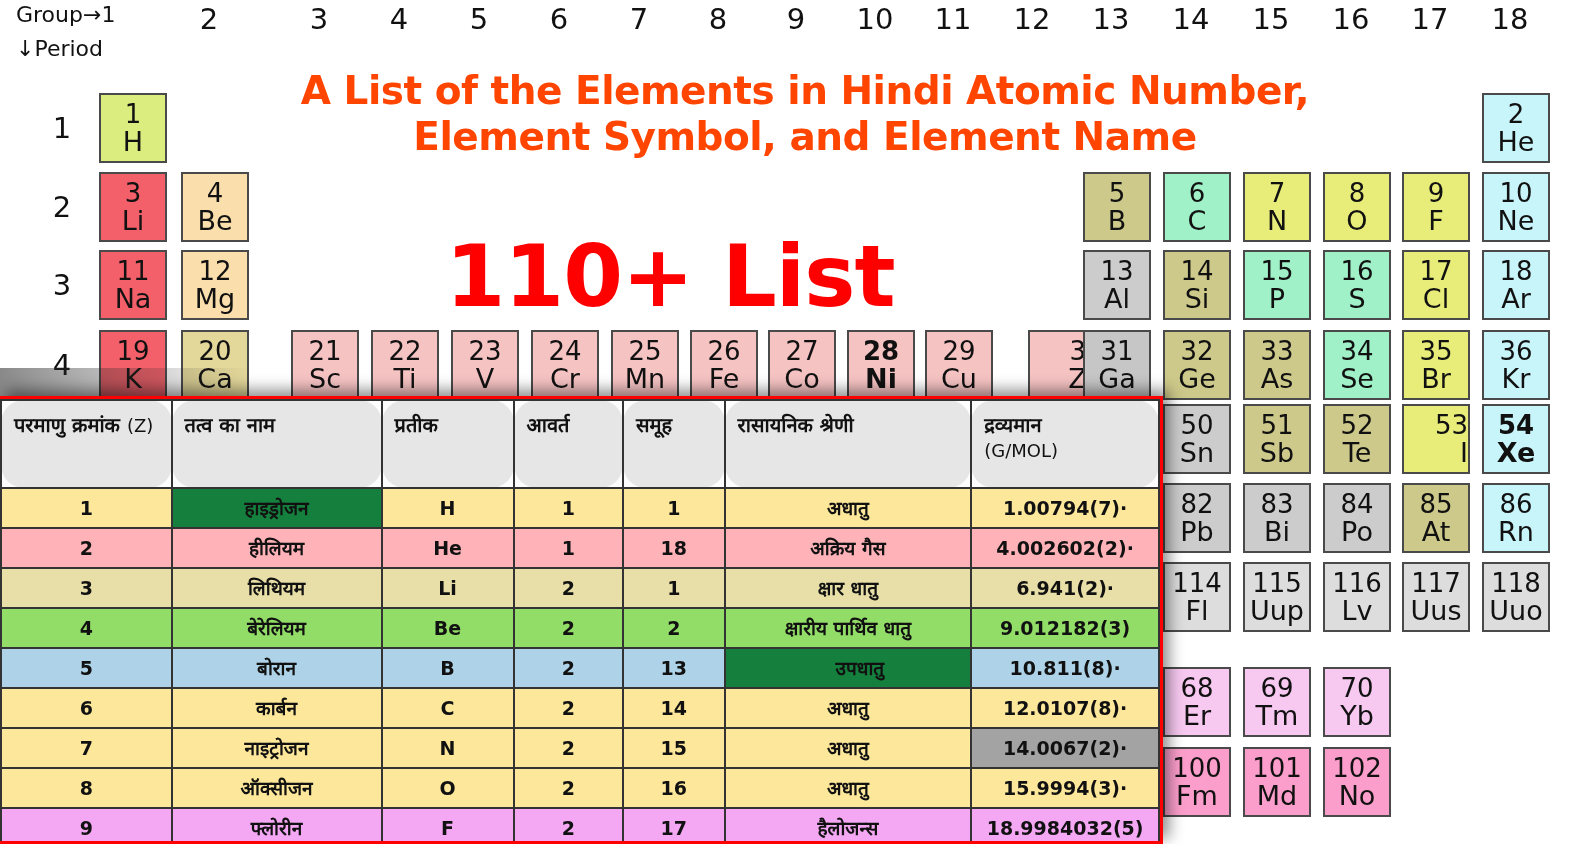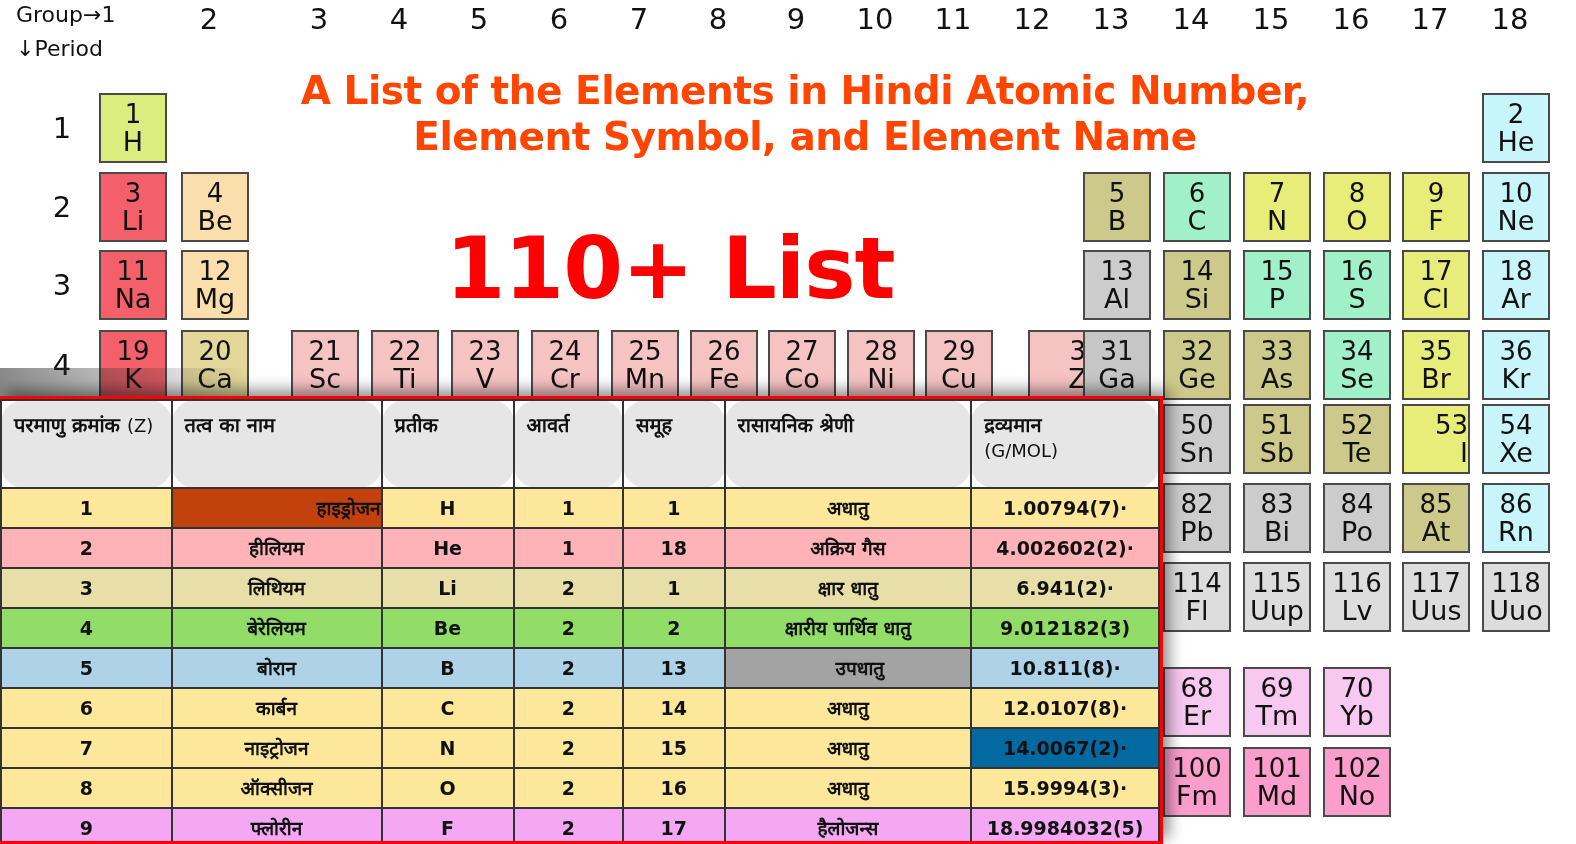--- a/index.html
+++ b/index.html
@@ -91,21 +91,21 @@
   
   #main-title {
     position:absolute; left:180px; top:68px; width:1250px;
     text-align:center;
     font-size:39px; font-weight:bold; line-height:1.18;
     color:#ff4500;
     font-family:"DejaVu Sans", sans-serif;
     letter-spacing:-0.5px;
   }
   #big-badge {
-    position:absolute; left:330px; top:218px; width:680px;
+    position:absolute; left:330px; top:226px; width:680px;
     text-align:center;
     font-size:86px; font-weight:bold;
     color:#ff0000;
     font-family:"DejaVu Sans", sans-serif;
     letter-spacing:-1px;
   }
 
   
   #left-fade {
     position:absolute; left:0; top:368px; width:250px; height:30px;
@@ -248,21 +248,21 @@
         <div class="sym">Mn</div>
       </div>
       <div class="cell" style="left: 690px; top: 330px; background: rgb(246, 195, 195);">
         <div class="num">26</div>
         <div class="sym">Fe</div>
       </div>
       <div class="cell" style="left: 768px; top: 330px; background: rgb(246, 195, 195);">
         <div class="num">27</div>
         <div class="sym">Co</div>
       </div>
-      <div class="cell" style="left: 847px; top: 330px; background: rgb(246, 195, 195);">
+      <div class="cell" style="left: 847px; top: 330px; background: rgb(246, 195, 195); font-weight: bold;">
         <div class="num">28</div>
         <div class="sym">Ni</div>
       </div>
       <div class="cell" style="left: 925px; top: 330px; background: rgb(246, 195, 195);">
         <div class="num">29</div>
         <div class="sym">Cu</div>
       </div>
       <div class="cell" style="left: 1028px; top: 330px; background: rgb(246, 195, 195); padding-left: 48px;">
         <div class="num">30</div>
         <div class="sym">Zn</div>
@@ -300,21 +300,21 @@
         <div class="sym">Sb</div>
       </div>
       <div class="cell" style="left: 1323px; top: 404px; background: rgb(205, 201, 138);">
         <div class="num">52</div>
         <div class="sym">Te</div>
       </div>
       <div class="cell" style="left: 1402px; top: 404px; background: rgb(232, 237, 122); align-items: flex-end;">
         <div class="num">53</div>
         <div class="sym">I</div>
       </div>
-      <div class="cell" style="left: 1482px; top: 404px; background: rgb(200, 245, 250);">
+      <div class="cell" style="left: 1482px; top: 404px; background: rgb(200, 245, 250); font-weight: bold;">
         <div class="num">54</div>
         <div class="sym">Xe</div>
       </div>
       <div class="cell" style="left: 1163px; top: 483px; background: rgb(204, 204, 204);">
         <div class="num">82</div>
         <div class="sym">Pb</div>
       </div>
       <div class="cell" style="left: 1243px; top: 483px; background: rgb(204, 204, 204);">
         <div class="num">83</div>
         <div class="sym">Bi</div>
@@ -402,21 +402,21 @@
         <th class="col-cat">रासायनिक श्रेणी</th>
         <th class="col-mass">
           <span>द्रव्यमान</span><br>
           <span class="unit">(G/MOL)</span>
         </th>
       </tr>
     </thead>
     <tbody id="ov-body">
         <tr>
           <td style="background: rgb(252, 231, 154);">1</td>
-          <td style="background: #c2410c; text-align: right;">हाइड्रोजन</td>
+          <td style="background: #15803d;">हाइड्रोजन</td>
           <td style="background: rgb(252, 231, 154);">H</td>
           <td style="background: rgb(252, 231, 154);">1</td>
           <td style="background: rgb(252, 231, 154);">1</td>
           <td style="background: rgb(252, 231, 154);">अधातु</td>
           <td style="background: rgb(252, 231, 154);">1.00794(7)·</td>
         </tr>
         <tr>
           <td style="background: rgb(255, 179, 184);">2</td>
           <td style="background: rgb(255, 179, 184);">हीलियम</td>
           <td style="background: rgb(255, 179, 184);">He</td>
@@ -442,40 +442,40 @@
           <td style="background: rgb(146, 221, 103);">2</td>
           <td style="background: rgb(146, 221, 103);">क्षारीय पार्थिव धातु</td>
           <td style="background: rgb(146, 221, 103);">9.012182(3)</td>
         </tr>
         <tr>
           <td style="background: rgb(174, 211, 232);">5</td>
           <td style="background: rgb(174, 211, 232);">बोरान</td>
           <td style="background: rgb(174, 211, 232);">B</td>
           <td style="background: rgb(174, 211, 232);">2</td>
           <td style="background: rgb(174, 211, 232);">13</td>
-          <td style="background: #a3a3a3; padding-left: 24px;">उपधातु</td>
+          <td style="background: #15803d; padding-left: 24px;">उपधातु</td>
           <td style="background: rgb(174, 211, 232);">10.811(8)·</td>
         </tr>
         <tr>
           <td style="background: rgb(252, 231, 154);">6</td>
           <td style="background: rgb(252, 231, 154);">कार्बन</td>
           <td style="background: rgb(252, 231, 154);">C</td>
           <td style="background: rgb(252, 231, 154);">2</td>
           <td style="background: rgb(252, 231, 154);">14</td>
           <td style="background: rgb(252, 231, 154);">अधातु</td>
           <td style="background: rgb(252, 231, 154);">12.0107(8)·</td>
         </tr>
         <tr>
           <td style="background: rgb(252, 231, 154);">7</td>
           <td style="background: rgb(252, 231, 154);">नाइट्रोजन</td>
           <td style="background: rgb(252, 231, 154);">N</td>
           <td style="background: rgb(252, 231, 154);">2</td>
           <td style="background: rgb(252, 231, 154);">15</td>
           <td style="background: rgb(252, 231, 154);">अधातु</td>
-          <td style="background: #0369a1;">14.0067(2)·</td>
+          <td style="background: #a3a3a3;">14.0067(2)·</td>
         </tr>
         <tr>
           <td style="background: rgb(252, 231, 154);">8</td>
           <td style="background: rgb(252, 231, 154);">ऑक्सीजन</td>
           <td style="background: rgb(252, 231, 154);">O</td>
           <td style="background: rgb(252, 231, 154);">2</td>
           <td style="background: rgb(252, 231, 154);">16</td>
           <td style="background: rgb(252, 231, 154);">अधातु</td>
           <td style="background: rgb(252, 231, 154);">15.9994(3)·</td>
         </tr>

